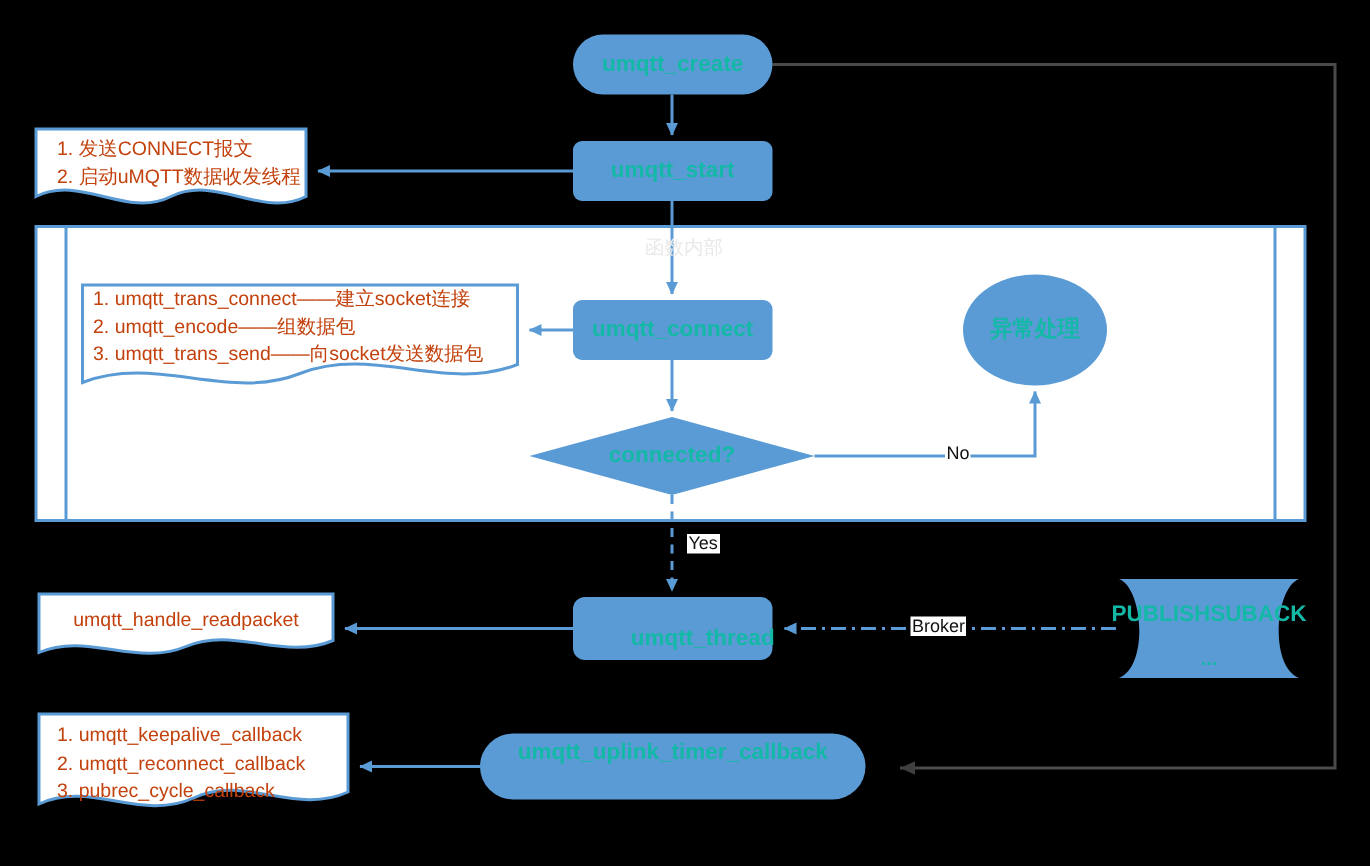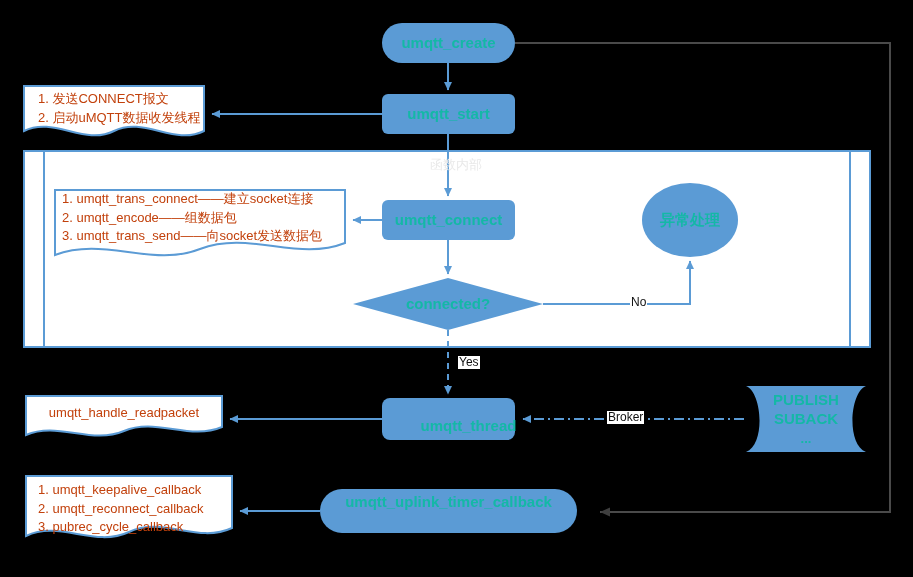--- a/index.html
+++ b/index.html
@@ -157,21 +157,21 @@
   <div class="lbl edge-label" style="left:434px;top:356px;margin-left:24px;">Yes</div>
 
   <div class="lbl note-text center" style="left:30px;top:398px;width:188px;height:30px;">
     <div>umqtt_handle_readpacket</div>
   </div>
 
   <div class="lbl node-text" style="left:382px;top:398px;width:133px;height:56px;padding-left:40px;">umqtt_thread</div>
 
   <div class="lbl edge-label" style="left:607px;top:411px;">Broker</div>
 
-  <div class="lbl node-text" style="left:756px;top:388px;width:100px;height:44px;flex-direction:column;">
+  <div class="lbl node-text" style="left:756px;top:388px;width:100px;height:44px;flex-direction:row;">
     <div>PUBLISH</div>
     <div>SUBACK</div>
   </div>
   <div class="lbl node-text" style="left:756px;top:430px;width:100px;height:18px;font-size:13px;">...</div>
 
   <div class="lbl note-text" style="left:38px;top:482px;width:190px;height:54px;">
     <div>1. umqtt_keepalive_callback</div>
     <div>2. umqtt_reconnect_callback</div>
     <div>3. pubrec_cycle_callback</div>
   </div>

